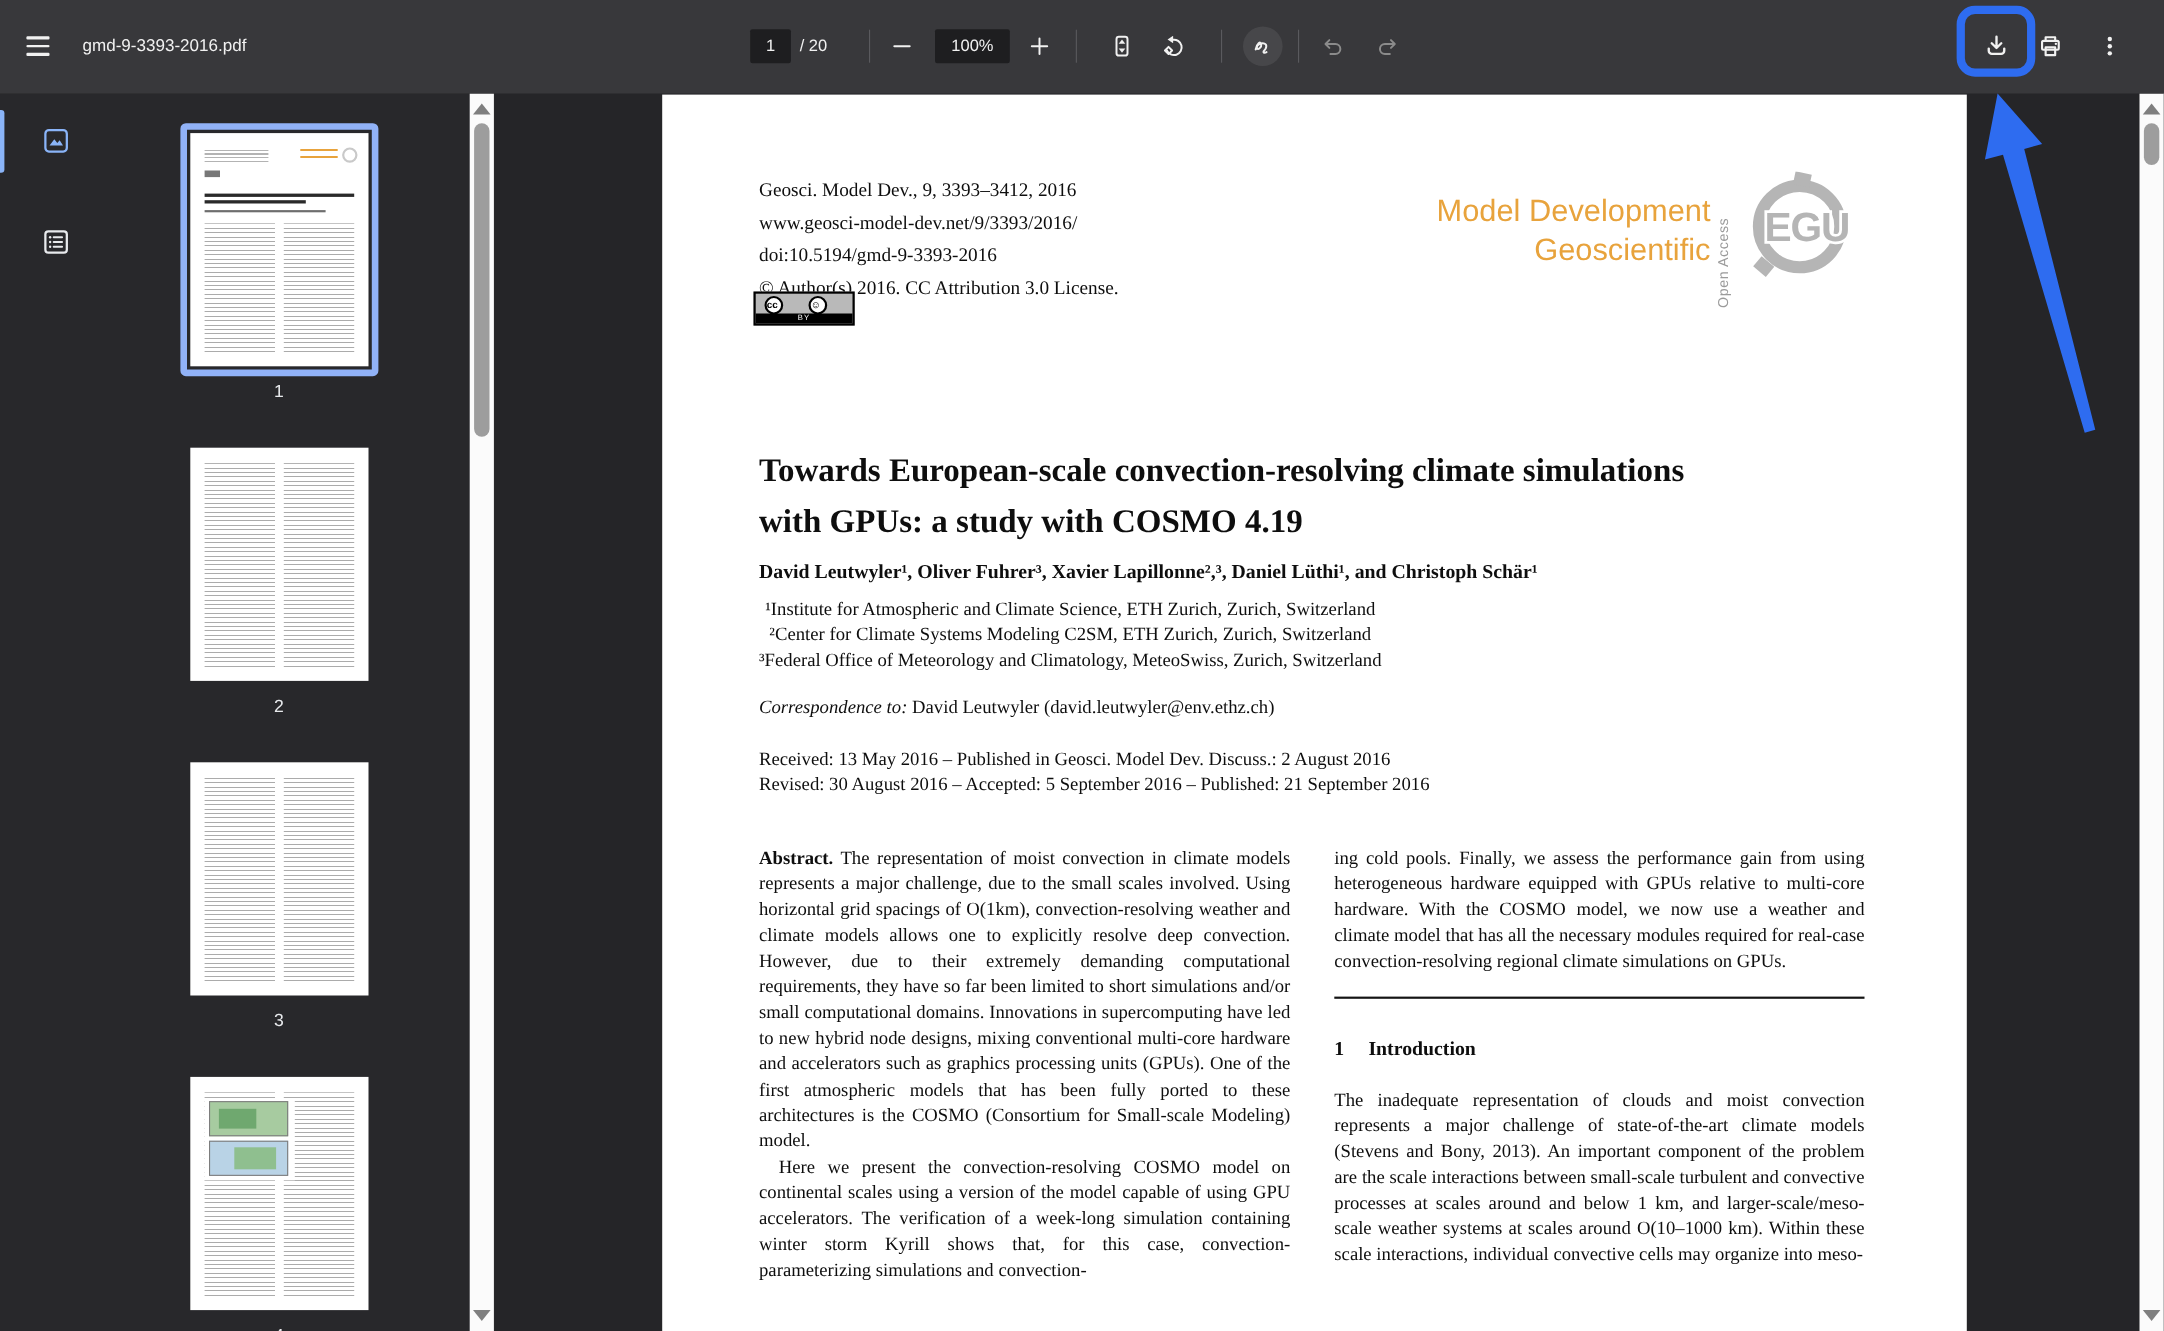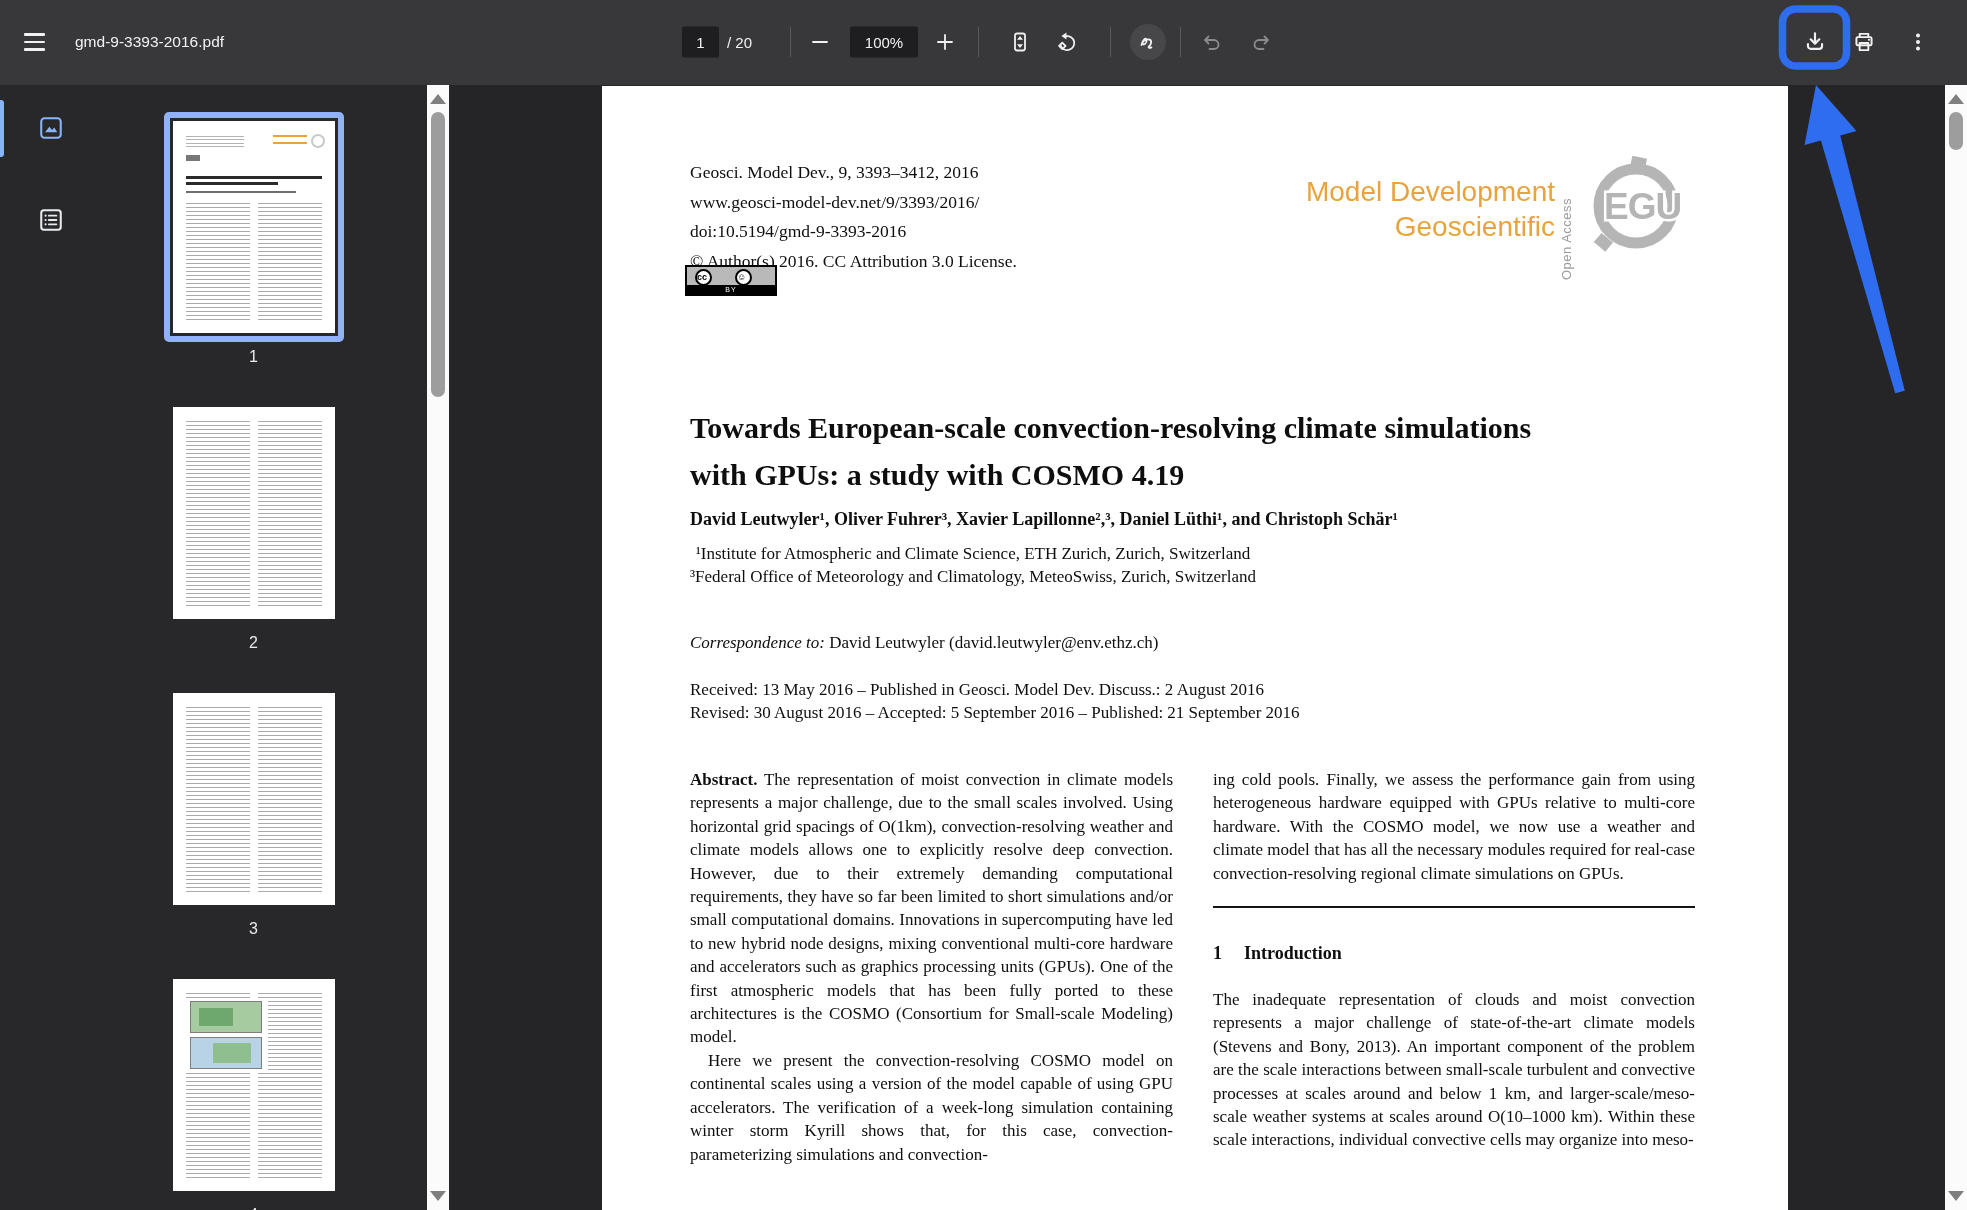--- a/index.html
+++ b/index.html
@@ -305,20 +305,21 @@
 
   <div class="title">
     <div>Towards European-scale convection-resolving climate simulations</div>
     <div>with GPUs: a study with COSMO 4.19</div>
   </div>
 
   <div class="authors">David Leutwyler¹, Oliver Fuhrer³, Xavier Lapillonne²,³, Daniel Lüthi¹, and Christoph Schär¹</div>
 
   <div class="affils">
     <div>¹Institute for Atmospheric and Climate Science, ETH Zurich, Zurich, Switzerland</div>
+    <div>²Center for Climate Systems Modeling C2SM, ETH Zurich, Zurich, Switzerland</div>
     <div>³Federal Office of Meteorology and Climatology, MeteoSwiss, Zurich, Switzerland</div>
   </div>
 
   <div class="corr">
     <span class="lbl">Correspondence to:</span>
     <span>David Leutwyler (david.leutwyler@env.ethz.ch)</span>
   </div>
 
   <div class="dates">
     <div>Received: 13 May 2016 – Published in Geosci. Model Dev. Discuss.: 2 August 2016</div>

